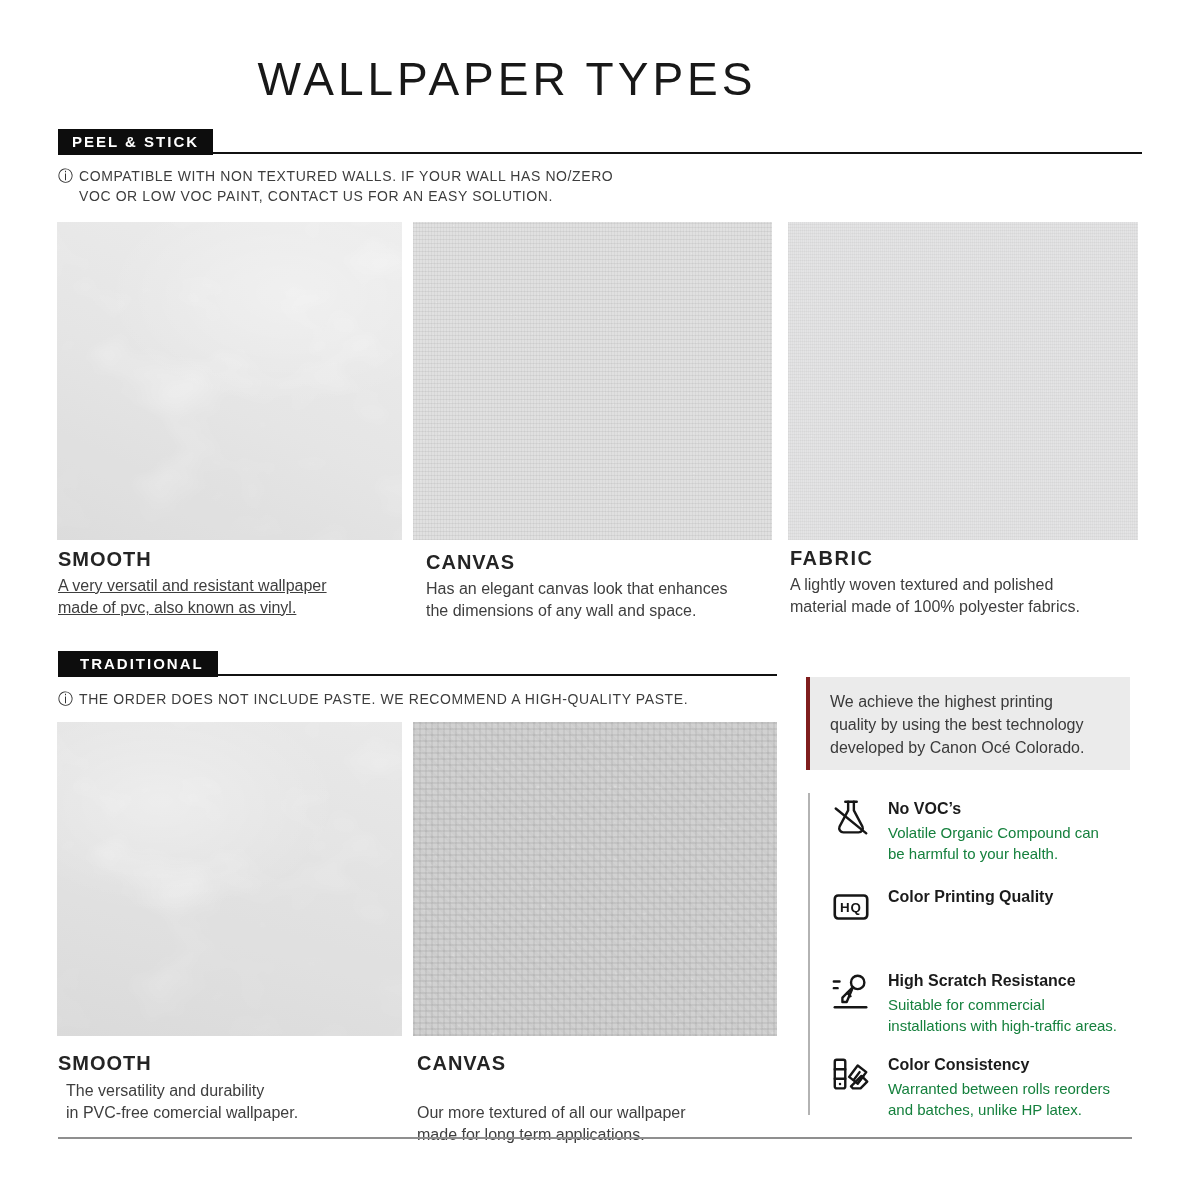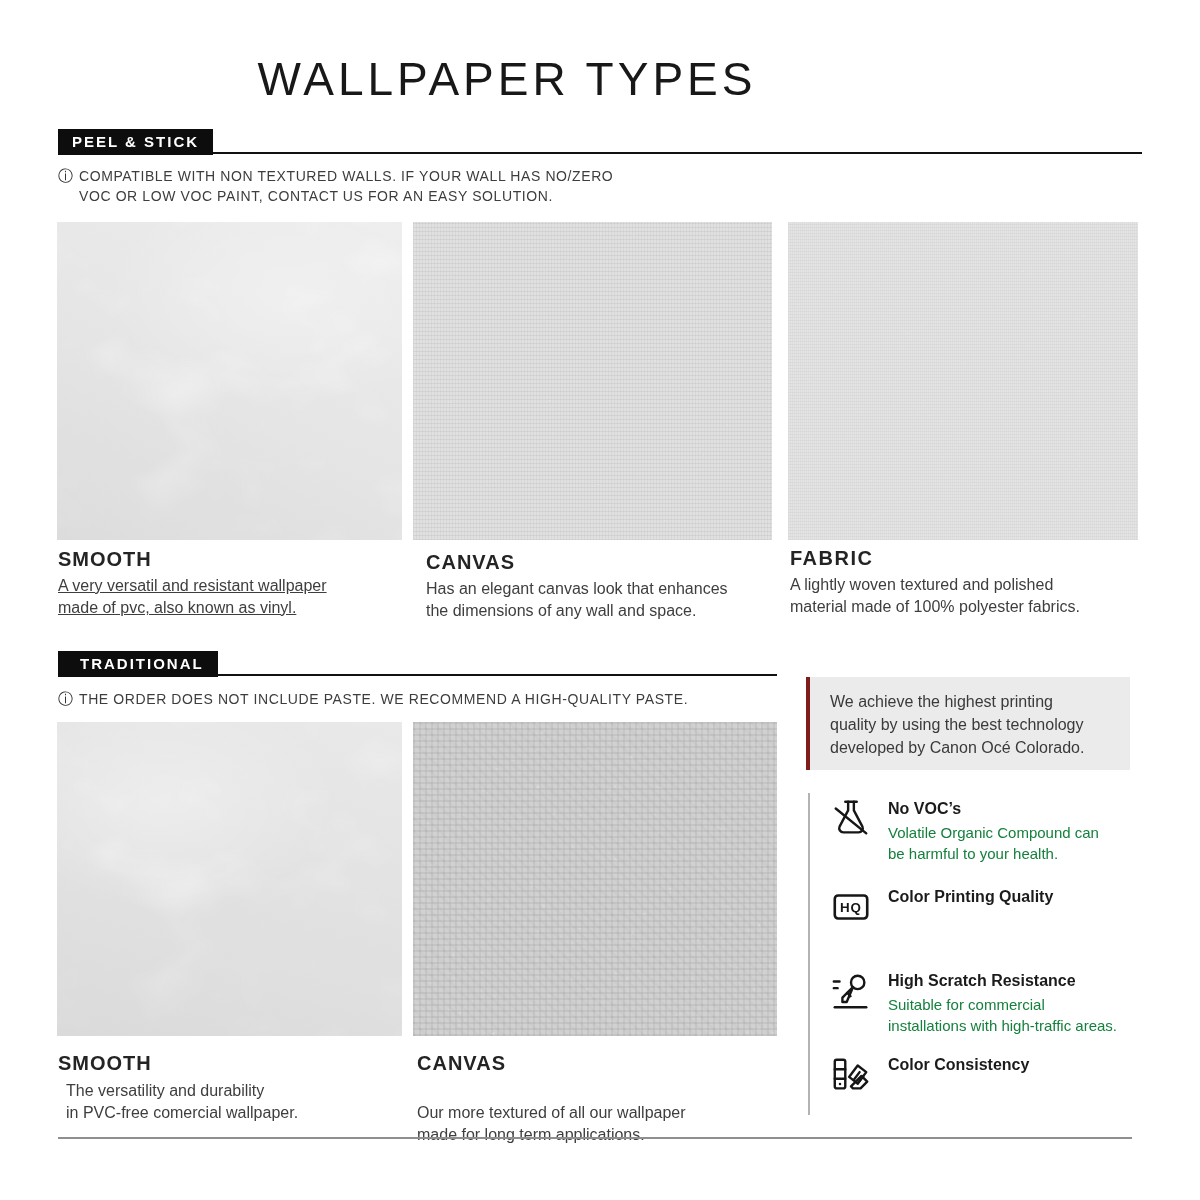--- a/index.html
+++ b/index.html
@@ -198,13 +198,15 @@
     <rect x="5" y="6" width="11" height="30" rx="2"></rect>
     <path d="M5 16 h11 M5 26 h11"></path>
     <circle cx="10.5" cy="31.5" r="1.3" fill="#161616" stroke="none"></circle>
     <path d="M20 24 L29 12 l9 7 -9 12 z"></path>
     <path d="M22 34 L33 23 l6 6 -7 7 h-8 z"></path>
     <path d="M31 19 l-6 8 M35 23 l-6 8"></path>
   </svg>
 </div>
 <div class="abs feature-text" style="top:1056px;">
   <div class="feature-title">Color Consistency</div>
+  <div class="feature-desc">Warranted between rolls reorders
+and batches, unlike HP latex.</div>
 </div>
 
 </body></html>

